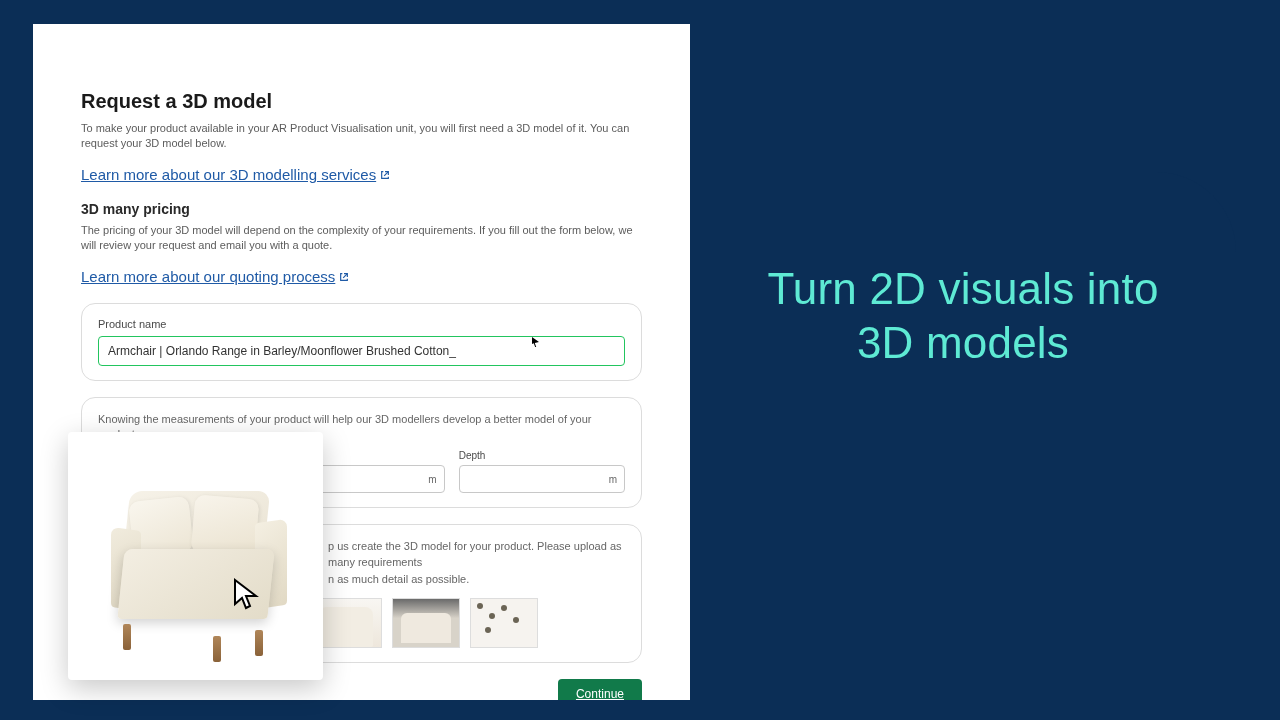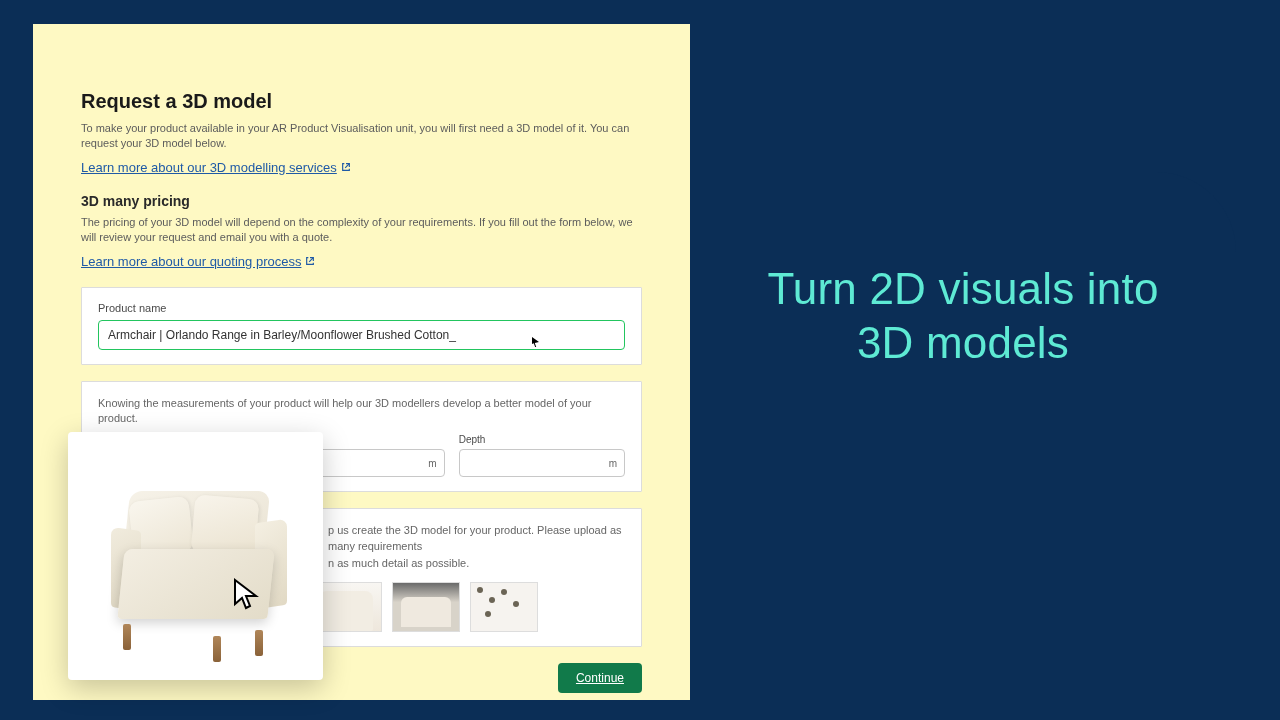--- a/index.html
+++ b/index.html
@@ -1,29 +1,29 @@
 <!DOCTYPE html>
 <html><head>
 <meta charset="utf-8">
 <style>
 * { box-sizing: border-box; margin: 0; padding: 0; font-family: -apple-system, BlinkMacSystemFont, "Segoe UI", Helvetica, Arial, sans-serif; }
 body { background: #0b2e56; width: 1280px; height: 720px; overflow: hidden; position: relative; }
 
 .slide { position: absolute; left: 33px; top: 24px; width: 1214px; height: 676px; background: #0b2e56; display: flex; }
 
-.form-panel { width: 657px; height: 676px; background: #fef9c3; padding: 66px 48px 32px 48px; overflow: hidden; position: relative; }
+.form-panel { width: 657px; height: 676px; background: #ffffff; padding: 66px 48px 32px 48px; overflow: hidden; position: relative; }
 
 .heading { font-size: 20px; font-weight: 700; color: #1a1a1a; margin-bottom: 8px; }
 .subtext { font-size: 11px; color: #5c5c5c; margin-bottom: 6px; line-height: 1.4; }
-.link { font-size: 13px; color: #1f5aa6; text-decoration: underline; display: inline-flex; align-items: center; gap: 4px; margin-bottom: 18px; cursor: pointer; }
+.link { font-size: 15px; color: #1f5aa6; text-decoration: underline; display: inline-flex; align-items: center; gap: 4px; margin-bottom: 18px; cursor: pointer; margin-top: 8px; }
 .link svg { width: 10px; height: 10px; }
 
 .subheading { font-size: 14px; font-weight: 600; color: #2a2a2a; margin-bottom: 6px; }
 
-.card { border: 1px solid #dcdcdc; border-radius: 1px; padding: 14px 16px; margin-bottom: 16px; background: #fff; }
+.card { border: 1px solid #dcdcdc; border-radius: 14px; padding: 14px 16px; margin-bottom: 16px; background: #fff; }
 .card-label { font-size: 11px; color: #4a4a4a; margin-bottom: 6px; font-weight: 500; }
 .card-desc { font-size: 11px; color: #666; margin-bottom: 8px; line-height: 1.4; }
 .card-title { font-size: 12px; font-weight: 700; color: #2a2a2a; margin-bottom: 4px; }
 
 .text-input { width: 100%; border: 1px solid #22c55e; border-radius: 4px; padding: 7px 9px; font-size: 12px; color: #333; background: #fff; }
 
 .dim-row { display: flex; gap: 14px; margin-top: 4px; }
 .dim-field { flex: 1; }
 .dim-field label { font-size: 10px; color: #4a4a4a; display: block; margin-bottom: 4px; }
 .dim-input-wrap { position: relative; }

